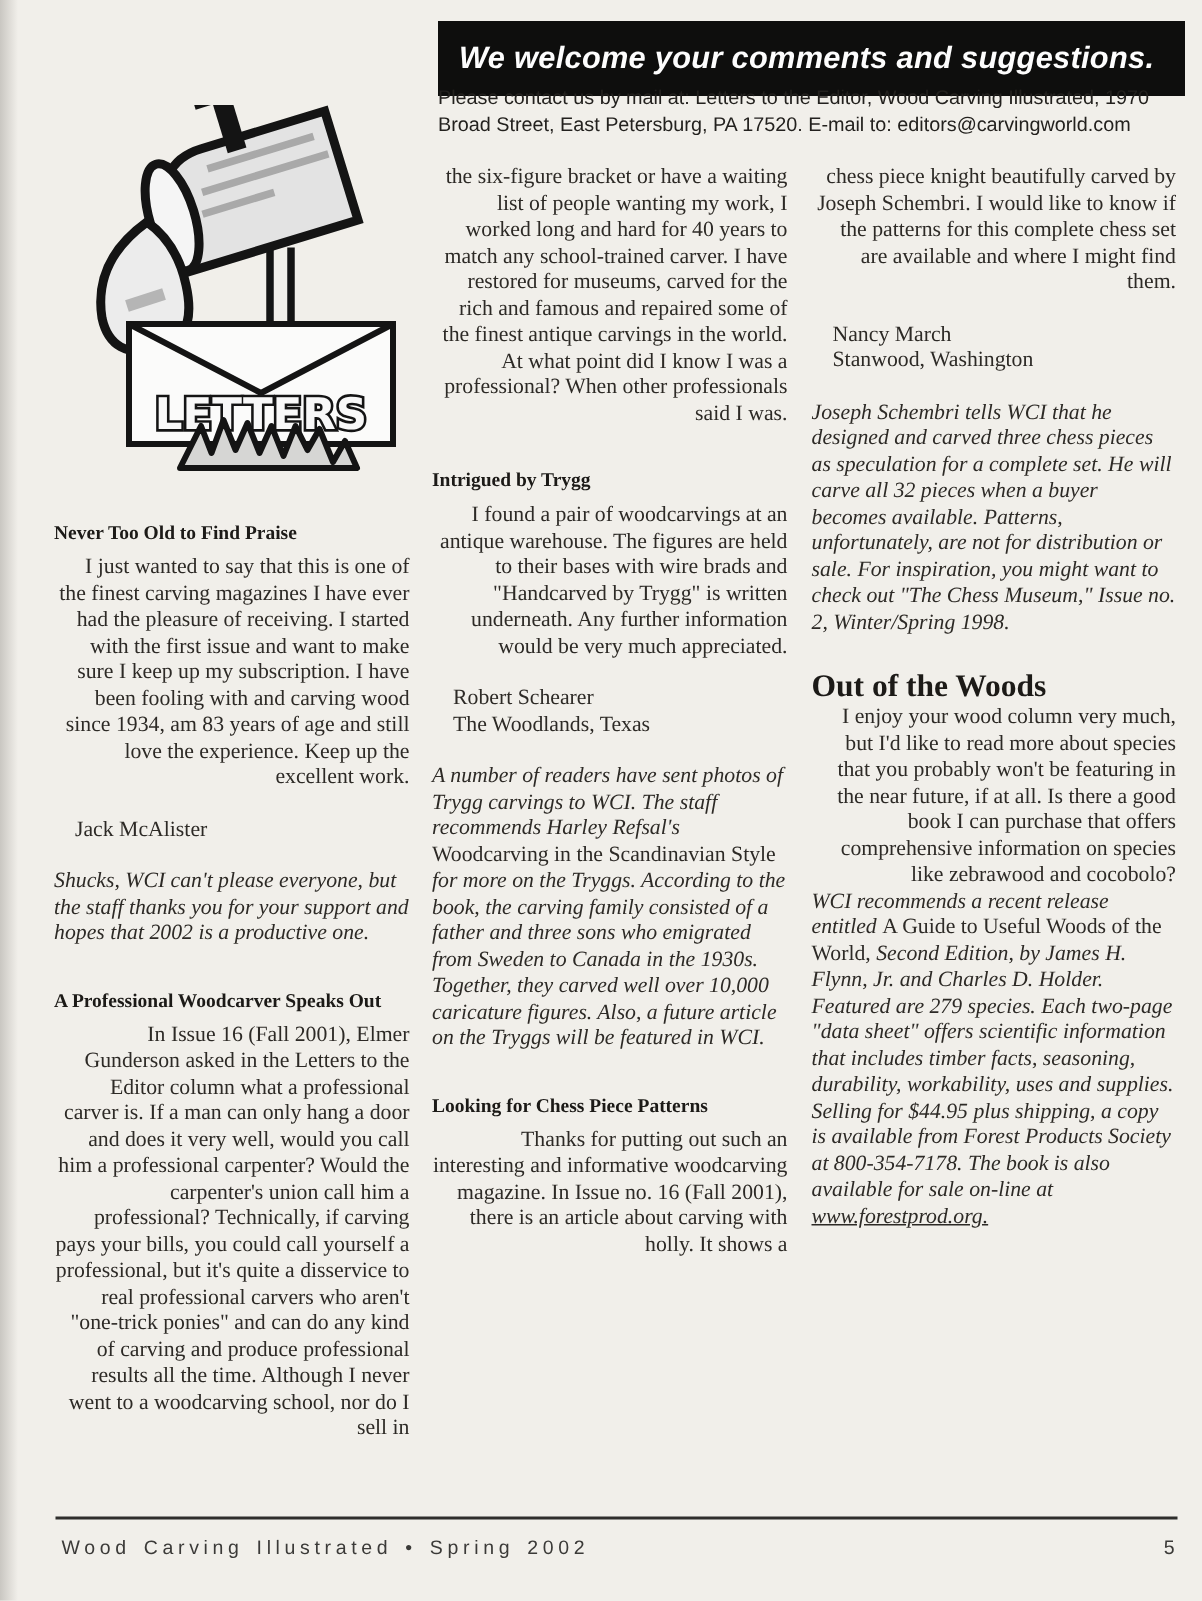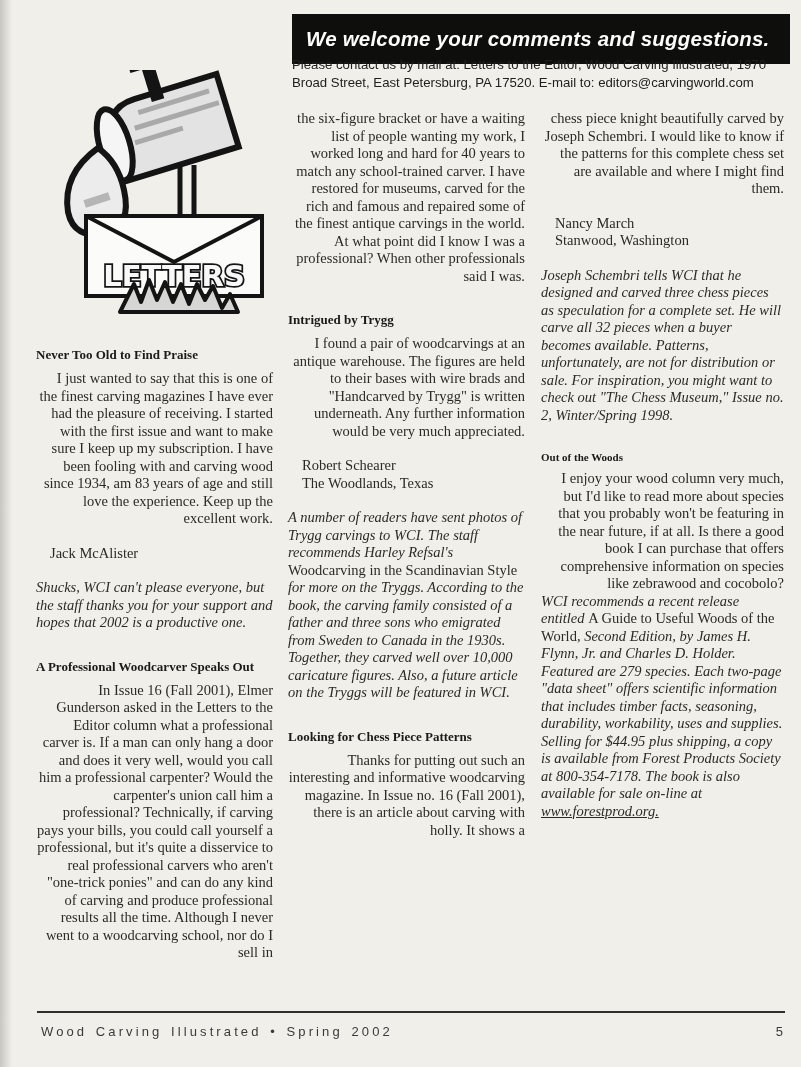--- a/index.html
+++ b/index.html
@@ -18,21 +18,21 @@
   .contact{position:absolute;left:292px;top:56px;width:502px;
     font-family:"Liberation Sans", sans-serif;font-size:13.2px;line-height:18px;color:#23211e;}
   
   .illo{position:absolute;left:34px;top:70px;width:240px;height:258px;}
   
   .col{position:absolute;width:237px;font-size:14.5px;line-height:17.5px;}
   #col-left{left:36px;top:344px;}
   #col-mid{left:288px;top:110px;}
   #col-right{left:541px;top:110px;width:243px;}
   .h-large{font-size:13px;line-height:22px;font-weight:bold;color:#1c1a17;margin:0 0 4px 0;}
-  .h-small{font-size:11px;line-height:19px;font-weight:bold;color:#1c1a17;margin:0 0 3px 0;}
+  .h-small{font-size:21px;line-height:19px;font-weight:bold;color:#1c1a17;margin:0 0 3px 0;}
   .mt{margin-top:24px;}
   .w190{max-width:195px;}
   .w215{max-width:215px;}
   .para{margin:0;text-indent:13px;text-align:right;}
   .para.cont{text-indent:0;}
   .sig{margin:17px 0 17px 14px;}
   .reply{font-style:italic;margin:0;}
   .reply .roman{font-style:normal;}
   .reply .link{text-decoration:underline;}
   

